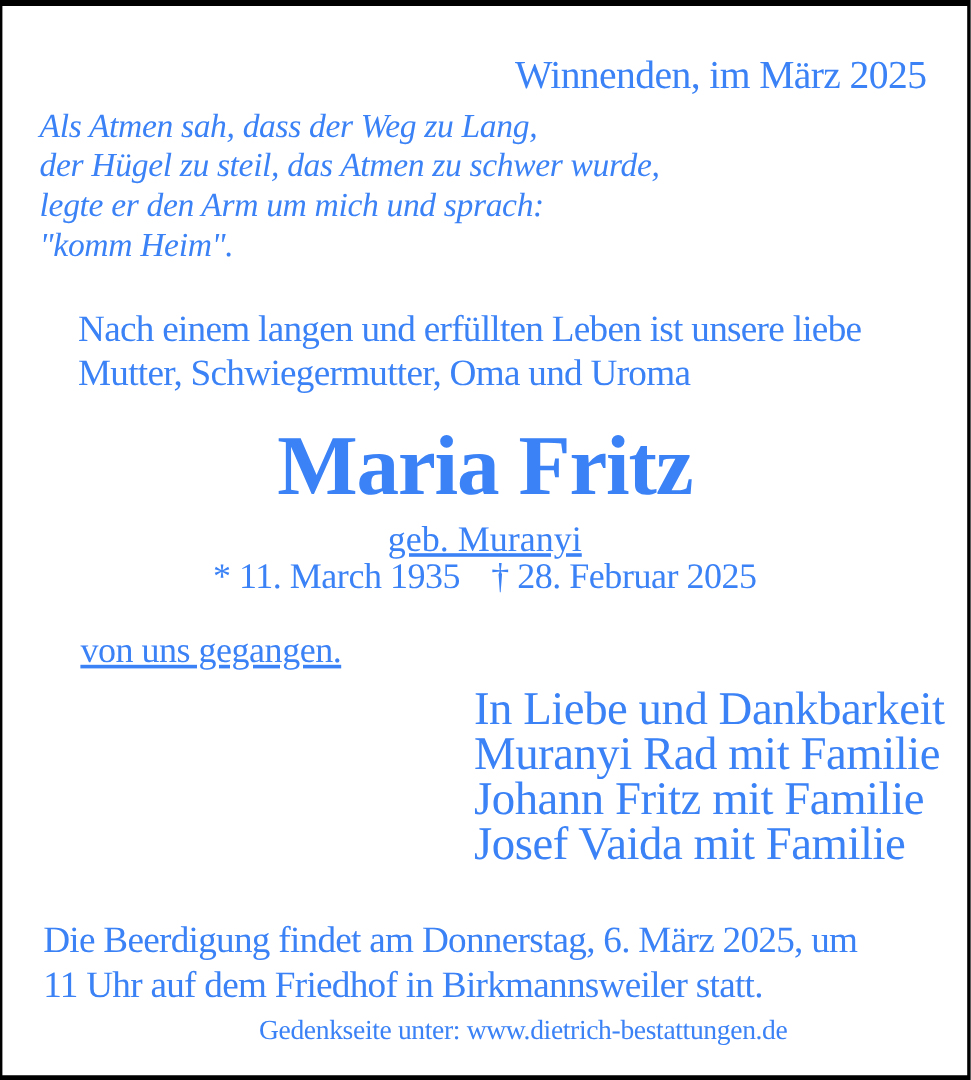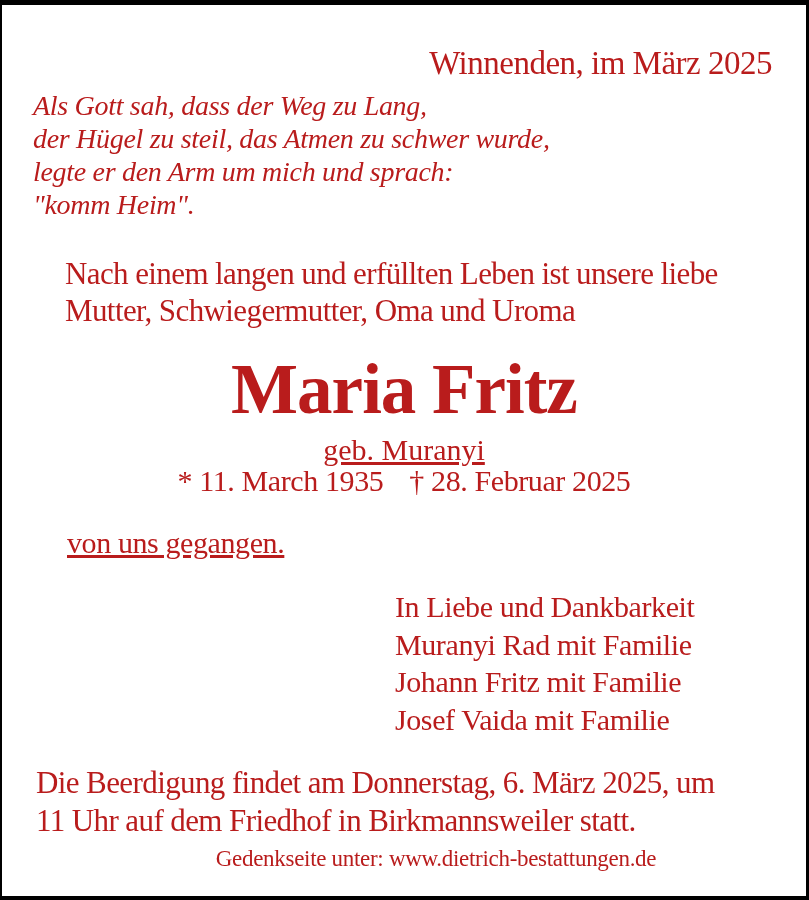--- a/index.html
+++ b/index.html
@@ -11,21 +11,21 @@
     position: relative;
     width: 809px;
     height: 900px;
     box-sizing: border-box;
     background: #ffffff;
     border-style: solid;
     border-color: #000000;
     border-width: 5px 3px 4px 2px; 
     overflow: hidden;
     font-family: "Liberation Serif", serif;
-    color: #b91c1c;
+    color: #3b82f6;
   }
   .abs { position: absolute; }
 
   .dateline {
     top: 40px;
     right: 34px;
     font-size: 33px;
     letter-spacing: -0.5px;
     white-space: nowrap;
   }
@@ -79,23 +79,23 @@
 
   .farewell {
     top: 521px;
     left: 65px;
     font-size: 30px;
     letter-spacing: -0.4px;
     text-decoration: underline;
   }
 
   .mourners {
-    top: 583px;
+    top: 567px;
     left: 393px;
-    font-size: 30px;
+    font-size: 39px;
     line-height: 37.5px;
     letter-spacing: -0.4px;
   }
 
   .funeral {
     top: 759px;
     left: 34px;
     font-size: 31px;
     line-height: 38px;
     letter-spacing: -0.6px;
@@ -112,21 +112,21 @@
   }
 </style>
 </head>
 <body>
 
 <div class="page">
 
   <div class="abs dateline">Winnenden, im März 2025</div>
 
   <div class="abs poem">
-    <div>Als Gott sah, dass der Weg zu Lang,</div>
+    <div>Als Atmen sah, dass der Weg zu Lang,</div>
     <div>der Hügel zu steil, das Atmen zu schwer wurde,</div>
     <div>legte er den Arm um mich und sprach:</div>
     <div>"komm Heim".</div>
   </div>
 
   <div class="abs intro">
     <div>Nach einem langen und erfüllten Leben ist unsere liebe</div>
     <div>Mutter, Schwiegermutter, Oma und Uroma</div>
   </div>
 

